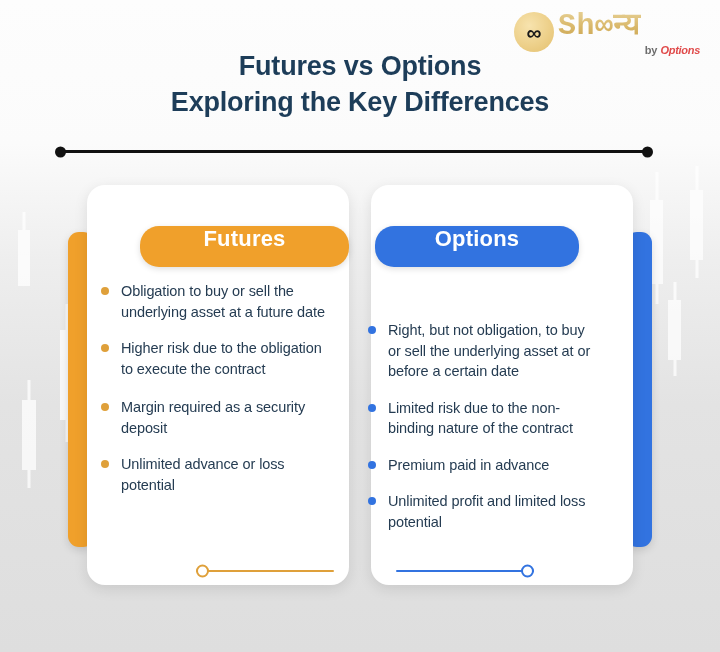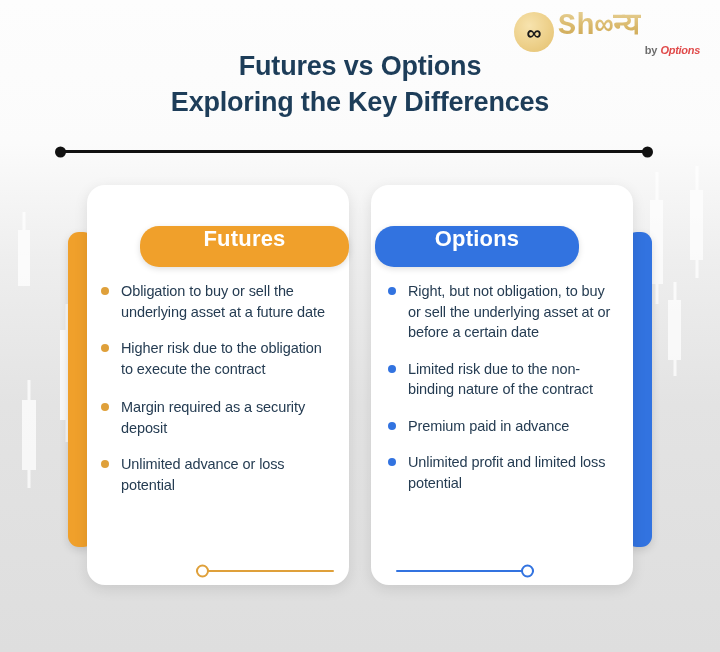--- a/index.html
+++ b/index.html
@@ -175,21 +175,21 @@
   .badge.left  { left: 140px; width: 209px; background: #f0a02b; }
   .badge.right { left: 375px; width: 204px; background: #3273e0; }
 
   
   .bullets {
     position: absolute;
     top: 281px;
     width: 225px;
   }
   .bullets.left  { left: 101px; }
-  .bullets.right { left: 388px; }
+  .bullets.right { left: 368px; margin-top: 39px; }
 
   .bullet {
     display: flex;
     align-items: flex-start;
     margin-bottom: 16px;
   }
   .bullet .dot {
     flex: 0 0 auto;
     width: 8px;
     height: 8px;

